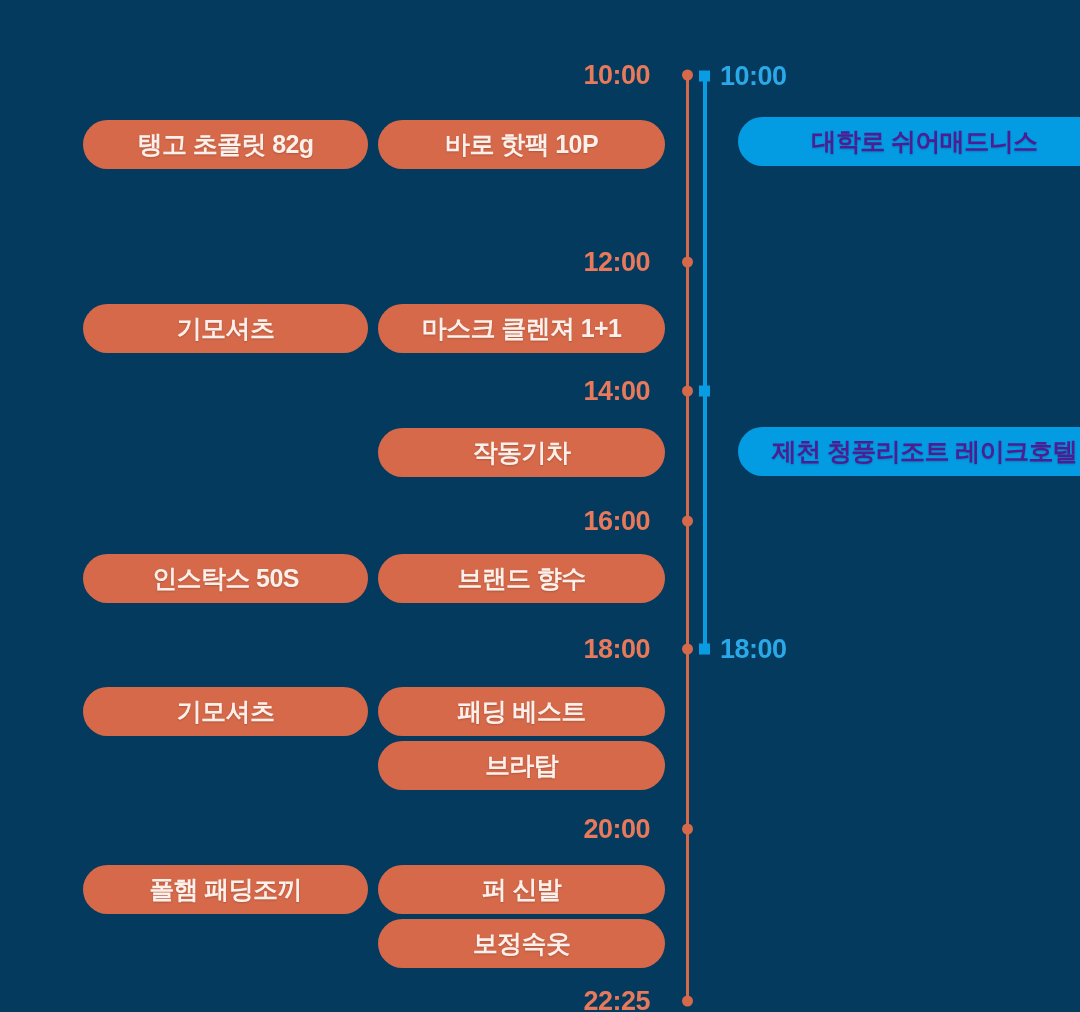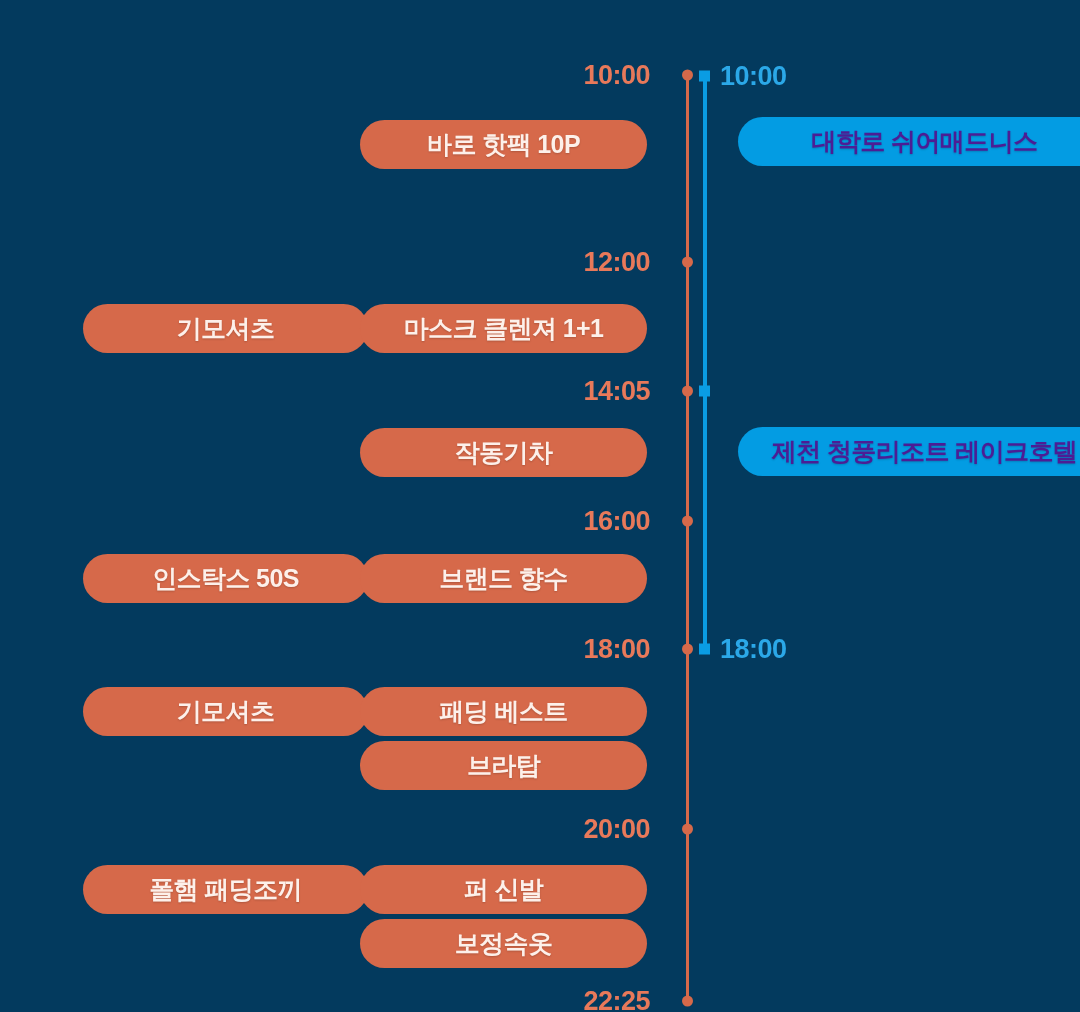--- a/index.html
+++ b/index.html
@@ -47,41 +47,41 @@
     border-radius:999px;
     font-size:25px; font-weight:bold;
     color:#fdf0ea; letter-spacing:-0.6px;
     white-space:nowrap;
     text-shadow:0 1px 2px rgba(0,0,0,.18);
   }
   .pill-orange { background:#d6694a; }
   .pill-blue   { background:#039ce3; color:#4c1d95; }
 
   .col1 { left:35px;  width:285px; }
-  .col2 { left:312px; width:287px; }
+  .col2 { left:330px; width:287px; }
   .col3 { left:690px; width:373px; }
 
   .pill-h { height:49px; }
 </style>
 </head>
 <body>
 
 <div id="stage">
 
   <div class="axis axis-orange"></div>
   <div class="axis axis-blue"></div>
 
   <div class="tick-dot" style="top:27px"></div>
   <div class="tick-label tick-label-orange" style="top:27px">10:00</div>
 
   <div class="tick-dot" style="top:214px"></div>
   <div class="tick-label tick-label-orange" style="top:214px">12:00</div>
 
   <div class="tick-dot" style="top:343px"></div>
-  <div class="tick-label tick-label-orange" style="top:343px">14:05</div>
+  <div class="tick-label tick-label-orange" style="top:343px">14:00</div>
 
   <div class="tick-dot" style="top:473px"></div>
   <div class="tick-label tick-label-orange" style="top:473px">16:00</div>
 
   <div class="tick-dot" style="top:601px"></div>
   <div class="tick-label tick-label-orange" style="top:601px">18:00</div>
 
   <div class="tick-dot" style="top:781px"></div>
   <div class="tick-label tick-label-orange" style="top:781px">20:00</div>
 
@@ -89,20 +89,21 @@
   <div class="tick-label tick-label-orange" style="top:953px">22:25</div>
 
   <div class="tick-square" style="top:28px"></div>
   <div class="tick-label tick-label-blue" style="top:28px">10:00</div>
 
   <div class="tick-square" style="top:343px"></div>
 
   <div class="tick-square" style="top:601px"></div>
   <div class="tick-label tick-label-blue" style="top:601px">18:00</div>
 
+  <div class="pill pill-orange pill-h col1" style="top:72px">탱고 초콜릿 82g</div>
   <div class="pill pill-orange pill-h col1" style="top:256px">기모셔츠</div>
   <div class="pill pill-orange pill-h col1" style="top:506px">인스탁스 50S</div>
   <div class="pill pill-orange pill-h col1" style="top:639px">기모셔츠</div>
   <div class="pill pill-orange pill-h col1" style="top:817px">폴햄 패딩조끼</div>
 
   <div class="pill pill-orange pill-h col2" style="top:72px">바로 핫팩 10P</div>
   <div class="pill pill-orange pill-h col2" style="top:256px">마스크 클렌져 1+1</div>
   <div class="pill pill-orange pill-h col2" style="top:380px">작동기차</div>
   <div class="pill pill-orange pill-h col2" style="top:506px">브랜드 향수</div>
   <div class="pill pill-orange pill-h col2" style="top:693px">브라탑</div>

